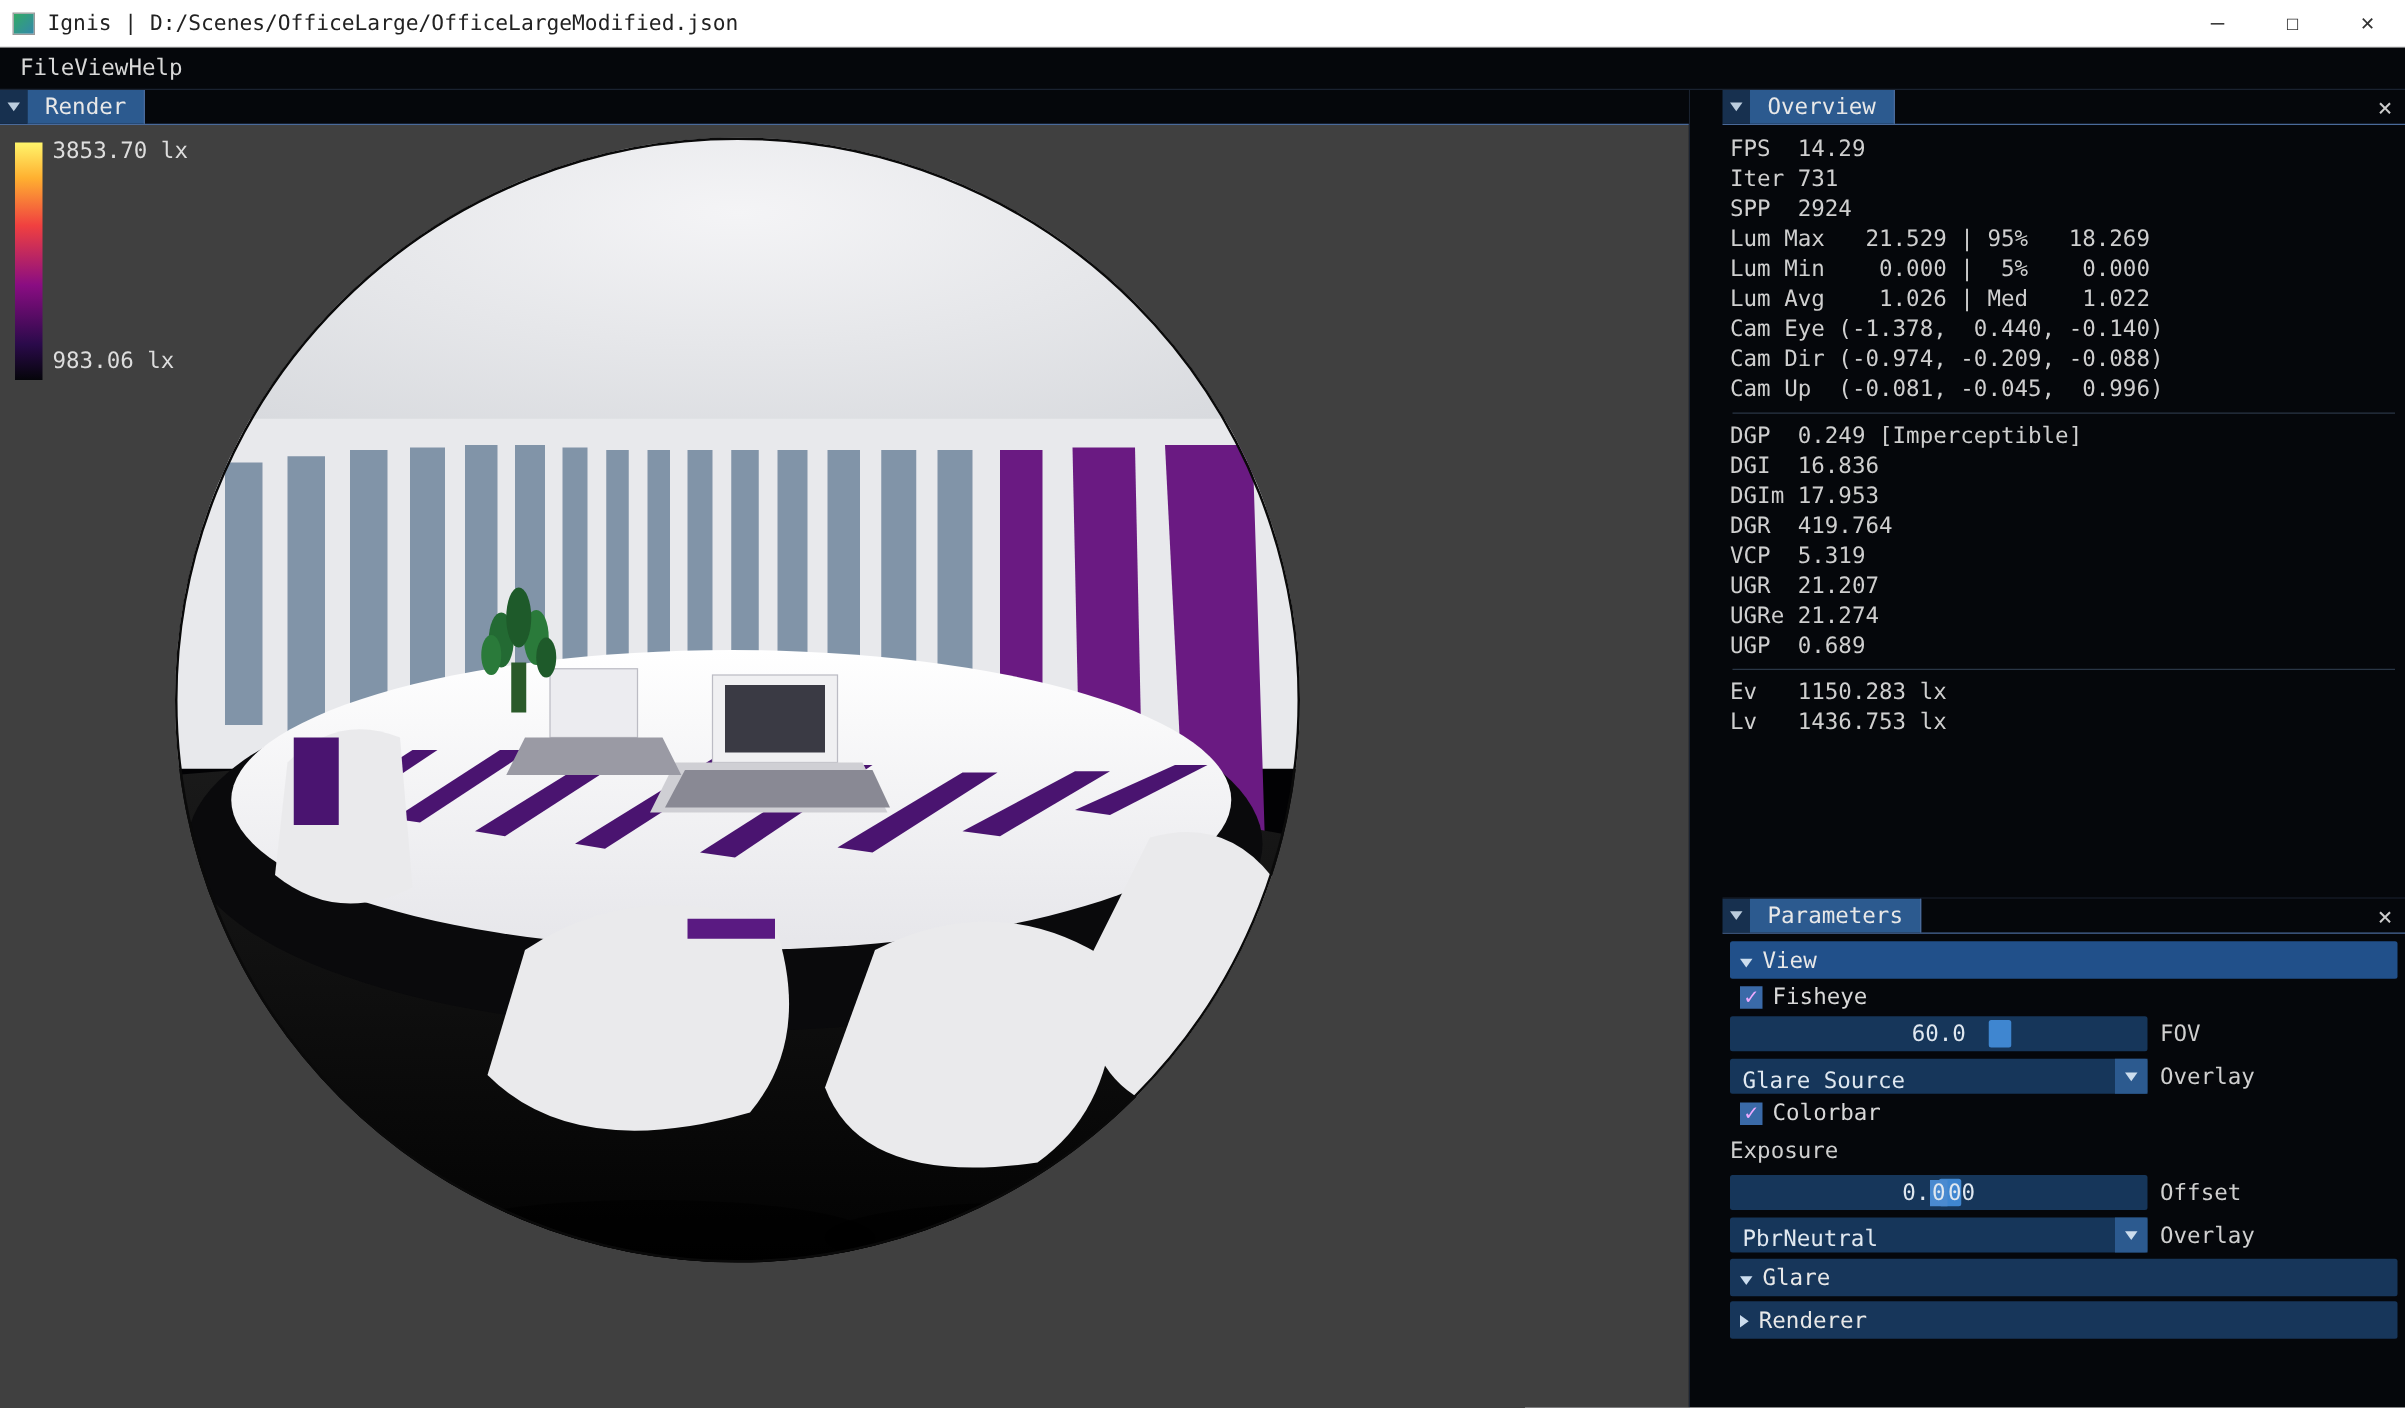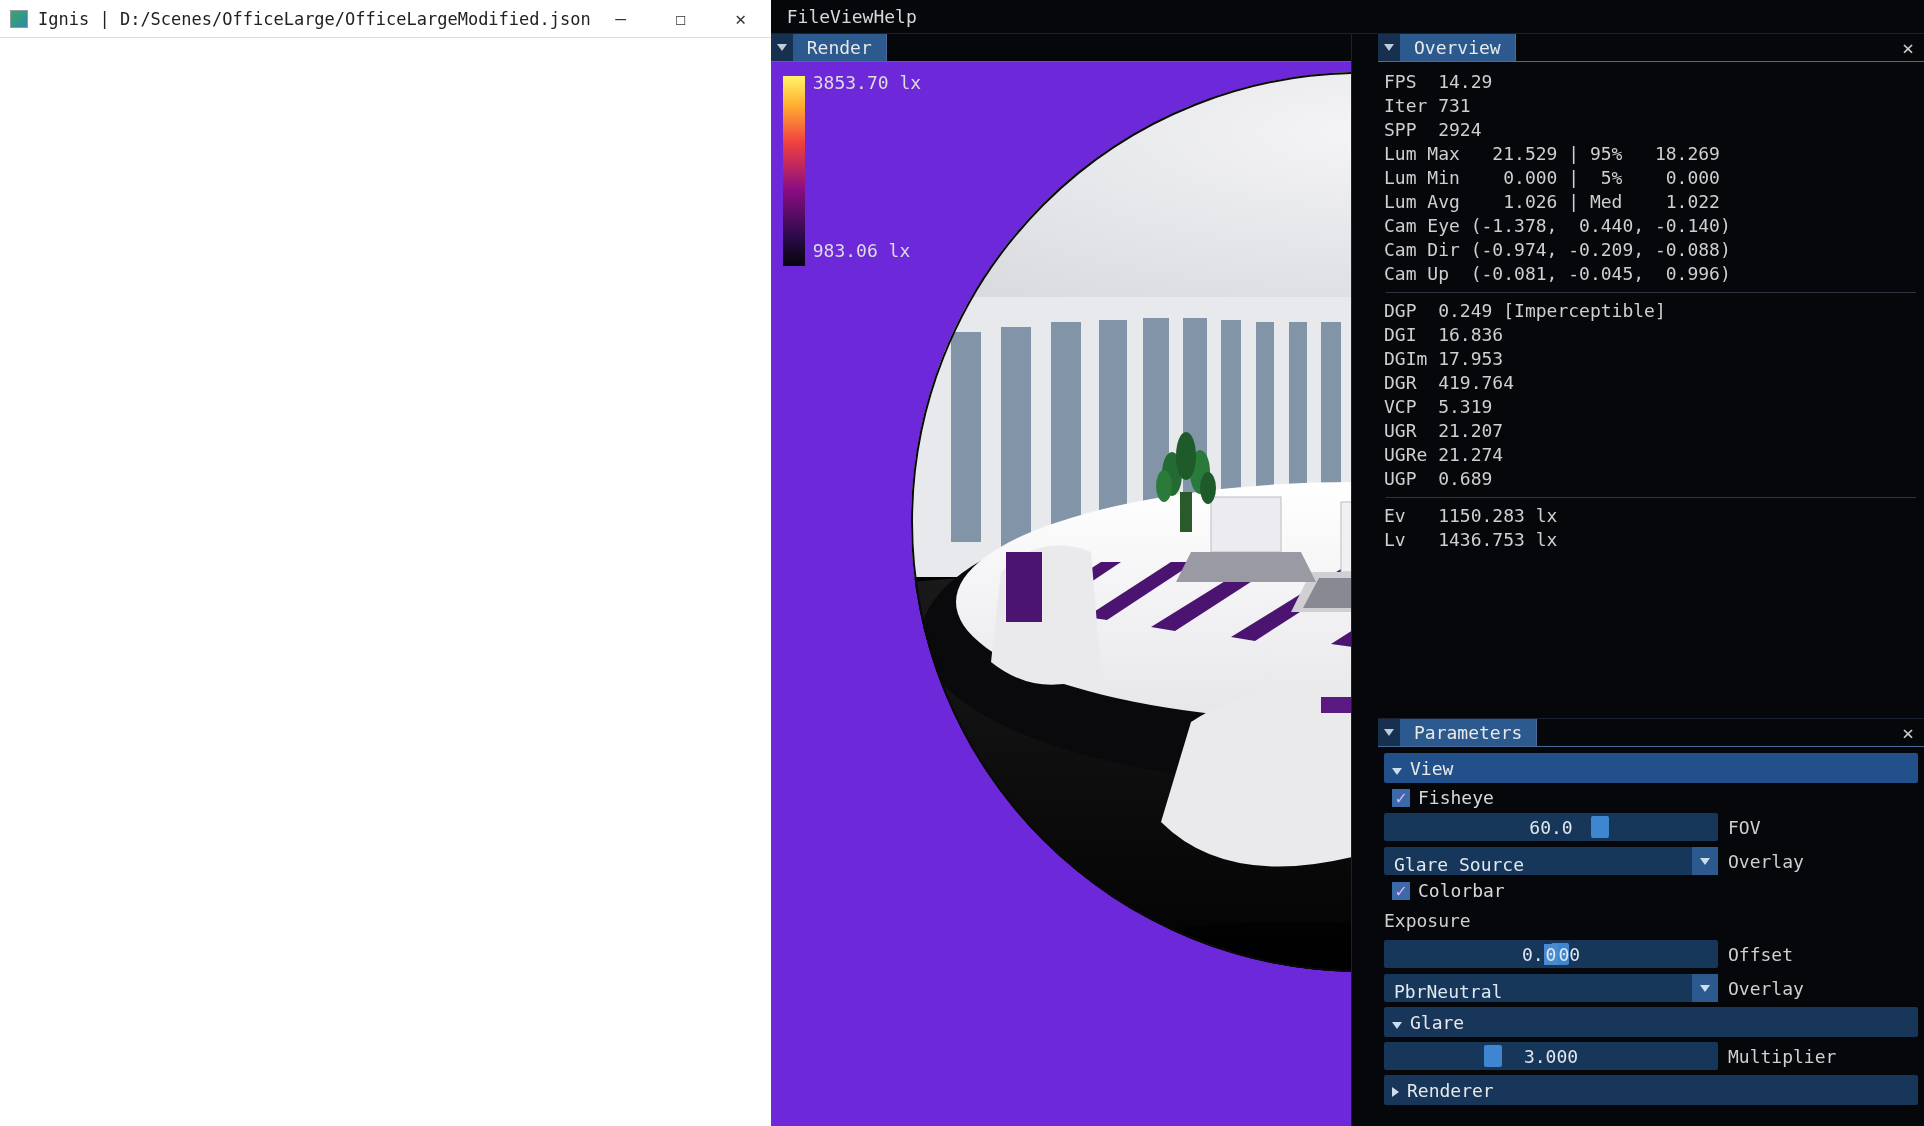--- a/index.html
+++ b/index.html
@@ -1,21 +1,21 @@
 <!DOCTYPE html>
 <html><head>
 <meta charset="utf-8">
 <style>
 * { margin: 0; padding: 0; box-sizing: border-box; font-family: 'Consolas', 'Monaco', monospace; }
 body { background: #f0f0f0; width: 1924px; height: 1126px; overflow: hidden; }
 
 .window {
   width: 1924px; height: 1126px;
   background: #fff;
-  display: flex; 
+  display: flex; flex-direction: column;
 }
 
 .titlebar {
   height: 38px; background: #fff;
   display: flex; align-items: center;
   border-bottom: 1px solid #ddd;
   font-family: 'Segoe UI', sans-serif;
 }
 .titlebar-icon { width: 18px; height: 18px; margin: 0 10px; background: linear-gradient(135deg,#3a6,#38a); border: 1px solid #999; }
 .titlebar-text { flex: 1; font-size: 17px; color: #222; }
@@ -49,21 +49,21 @@
   border-right: 1px solid #4a6a9a;
 }
 .panel-tab-tri {
   width: 22px; height: 100%; background: #17304f;
   display: flex; align-items: center; justify-content: center;
 }
 .panel-tab-tri::before { content: ''; border-left: 5px solid transparent; border-right: 5px solid transparent; border-top: 7px solid #bcd; }
 .panel-close { margin-left: auto; padding: 0 10px; color: #ccc; cursor: pointer; font-size: 20px; }
 
 .render-viewport {
-  flex: 1; position: relative; background: #6d28d9; overflow: hidden;
+  flex: 1; position: relative; background: #404040; overflow: hidden;
 }
 .colorbar {
   position: absolute; left: 12px; top: 14px;
   width: 22px; height: 190px;
   background: linear-gradient(to bottom, #fff56b 0%, #ffb030 15%, #f04040 35%, #8a0d82 60%, #2a0a4a 85%, #05050a 100%);
 }
 .colorbar-max { position: absolute; left: 42px; top: 10px; color: #ddd; }
 .colorbar-min { position: absolute; left: 42px; top: 178px; color: #ddd; }
 
 .fisheye-scene {
@@ -344,27 +344,20 @@
                 <div class="dd"></div>
               </div>
               <span class="lbl">Overlay</span>
             </div>
 
             <div class="tree-header sub">
               <span class="tri tri-down"></span>
               <span>Glare</span>
             </div>
 
-            <div class="param-row">
-              <div class="slider ctrl">
-                <div class="knob" style="left:30%"></div>
-                <span class="val">3.000</span>
-              </div>
-              <span class="lbl">Multiplier</span>
-            </div>
 
             <div class="tree-header sub">
               <span class="tri tri-right"></span>
               <span>Renderer</span>
             </div>
 
           </div>
         </div>
 
       </div>

